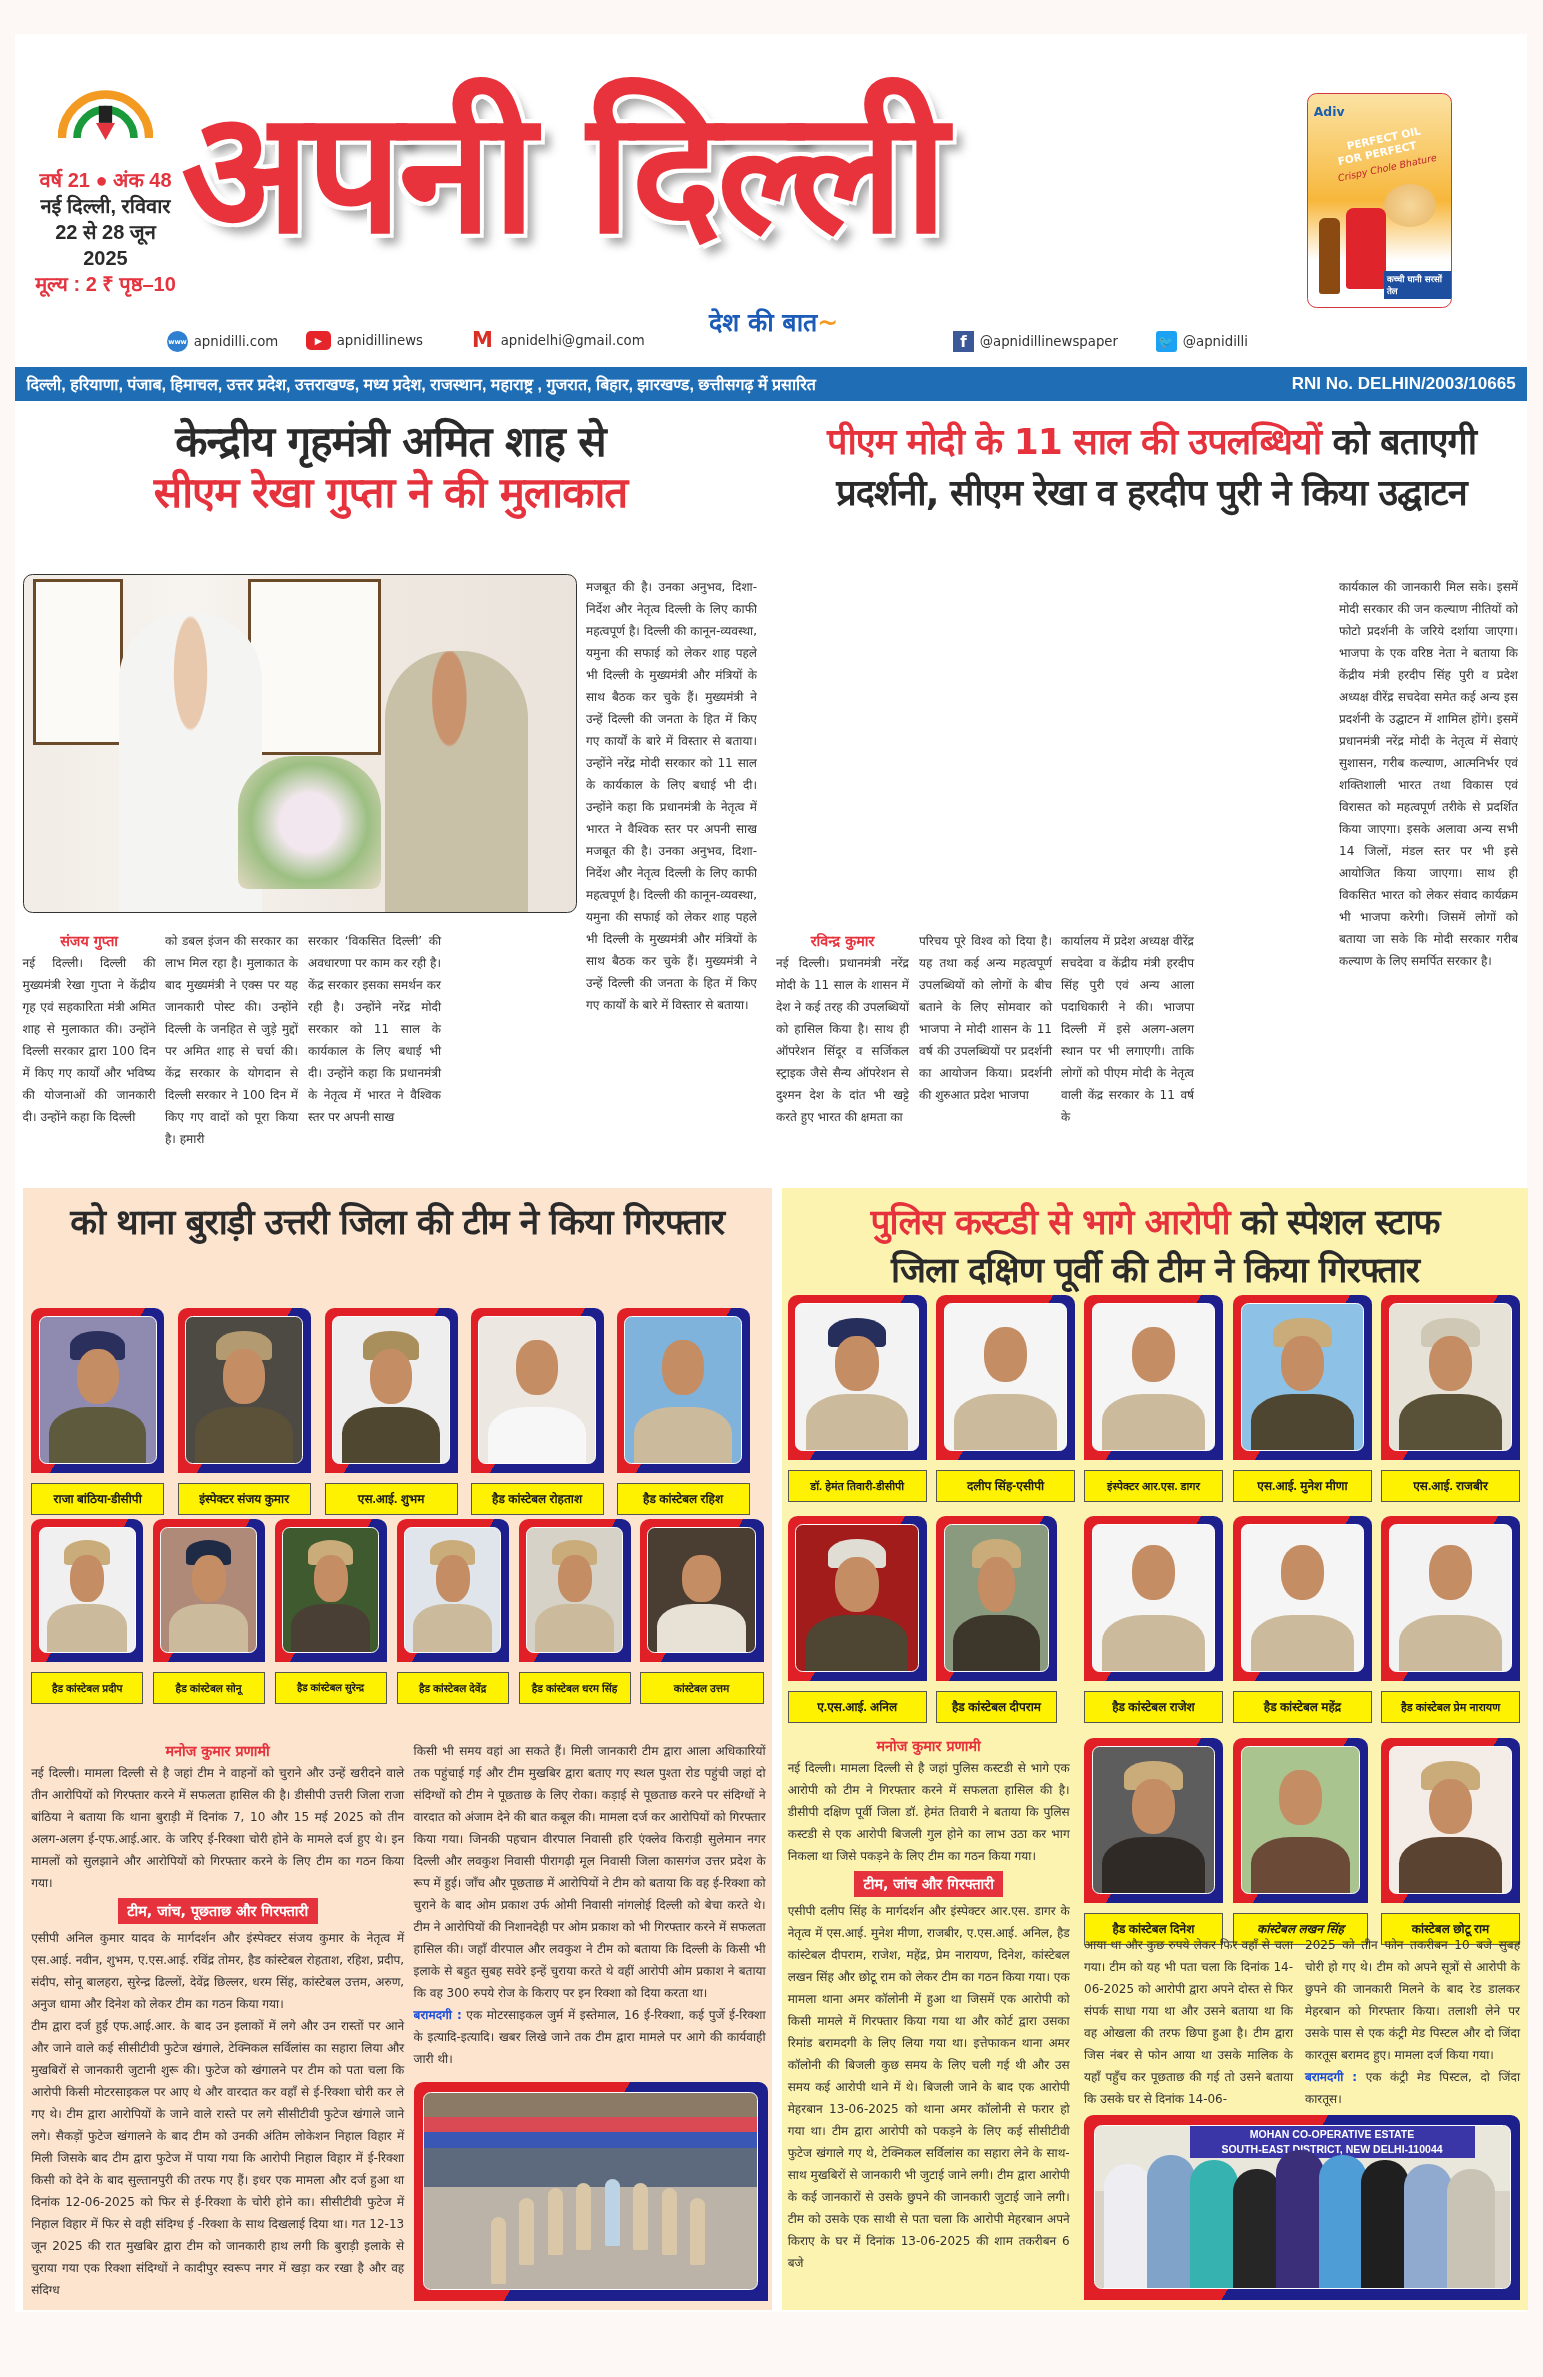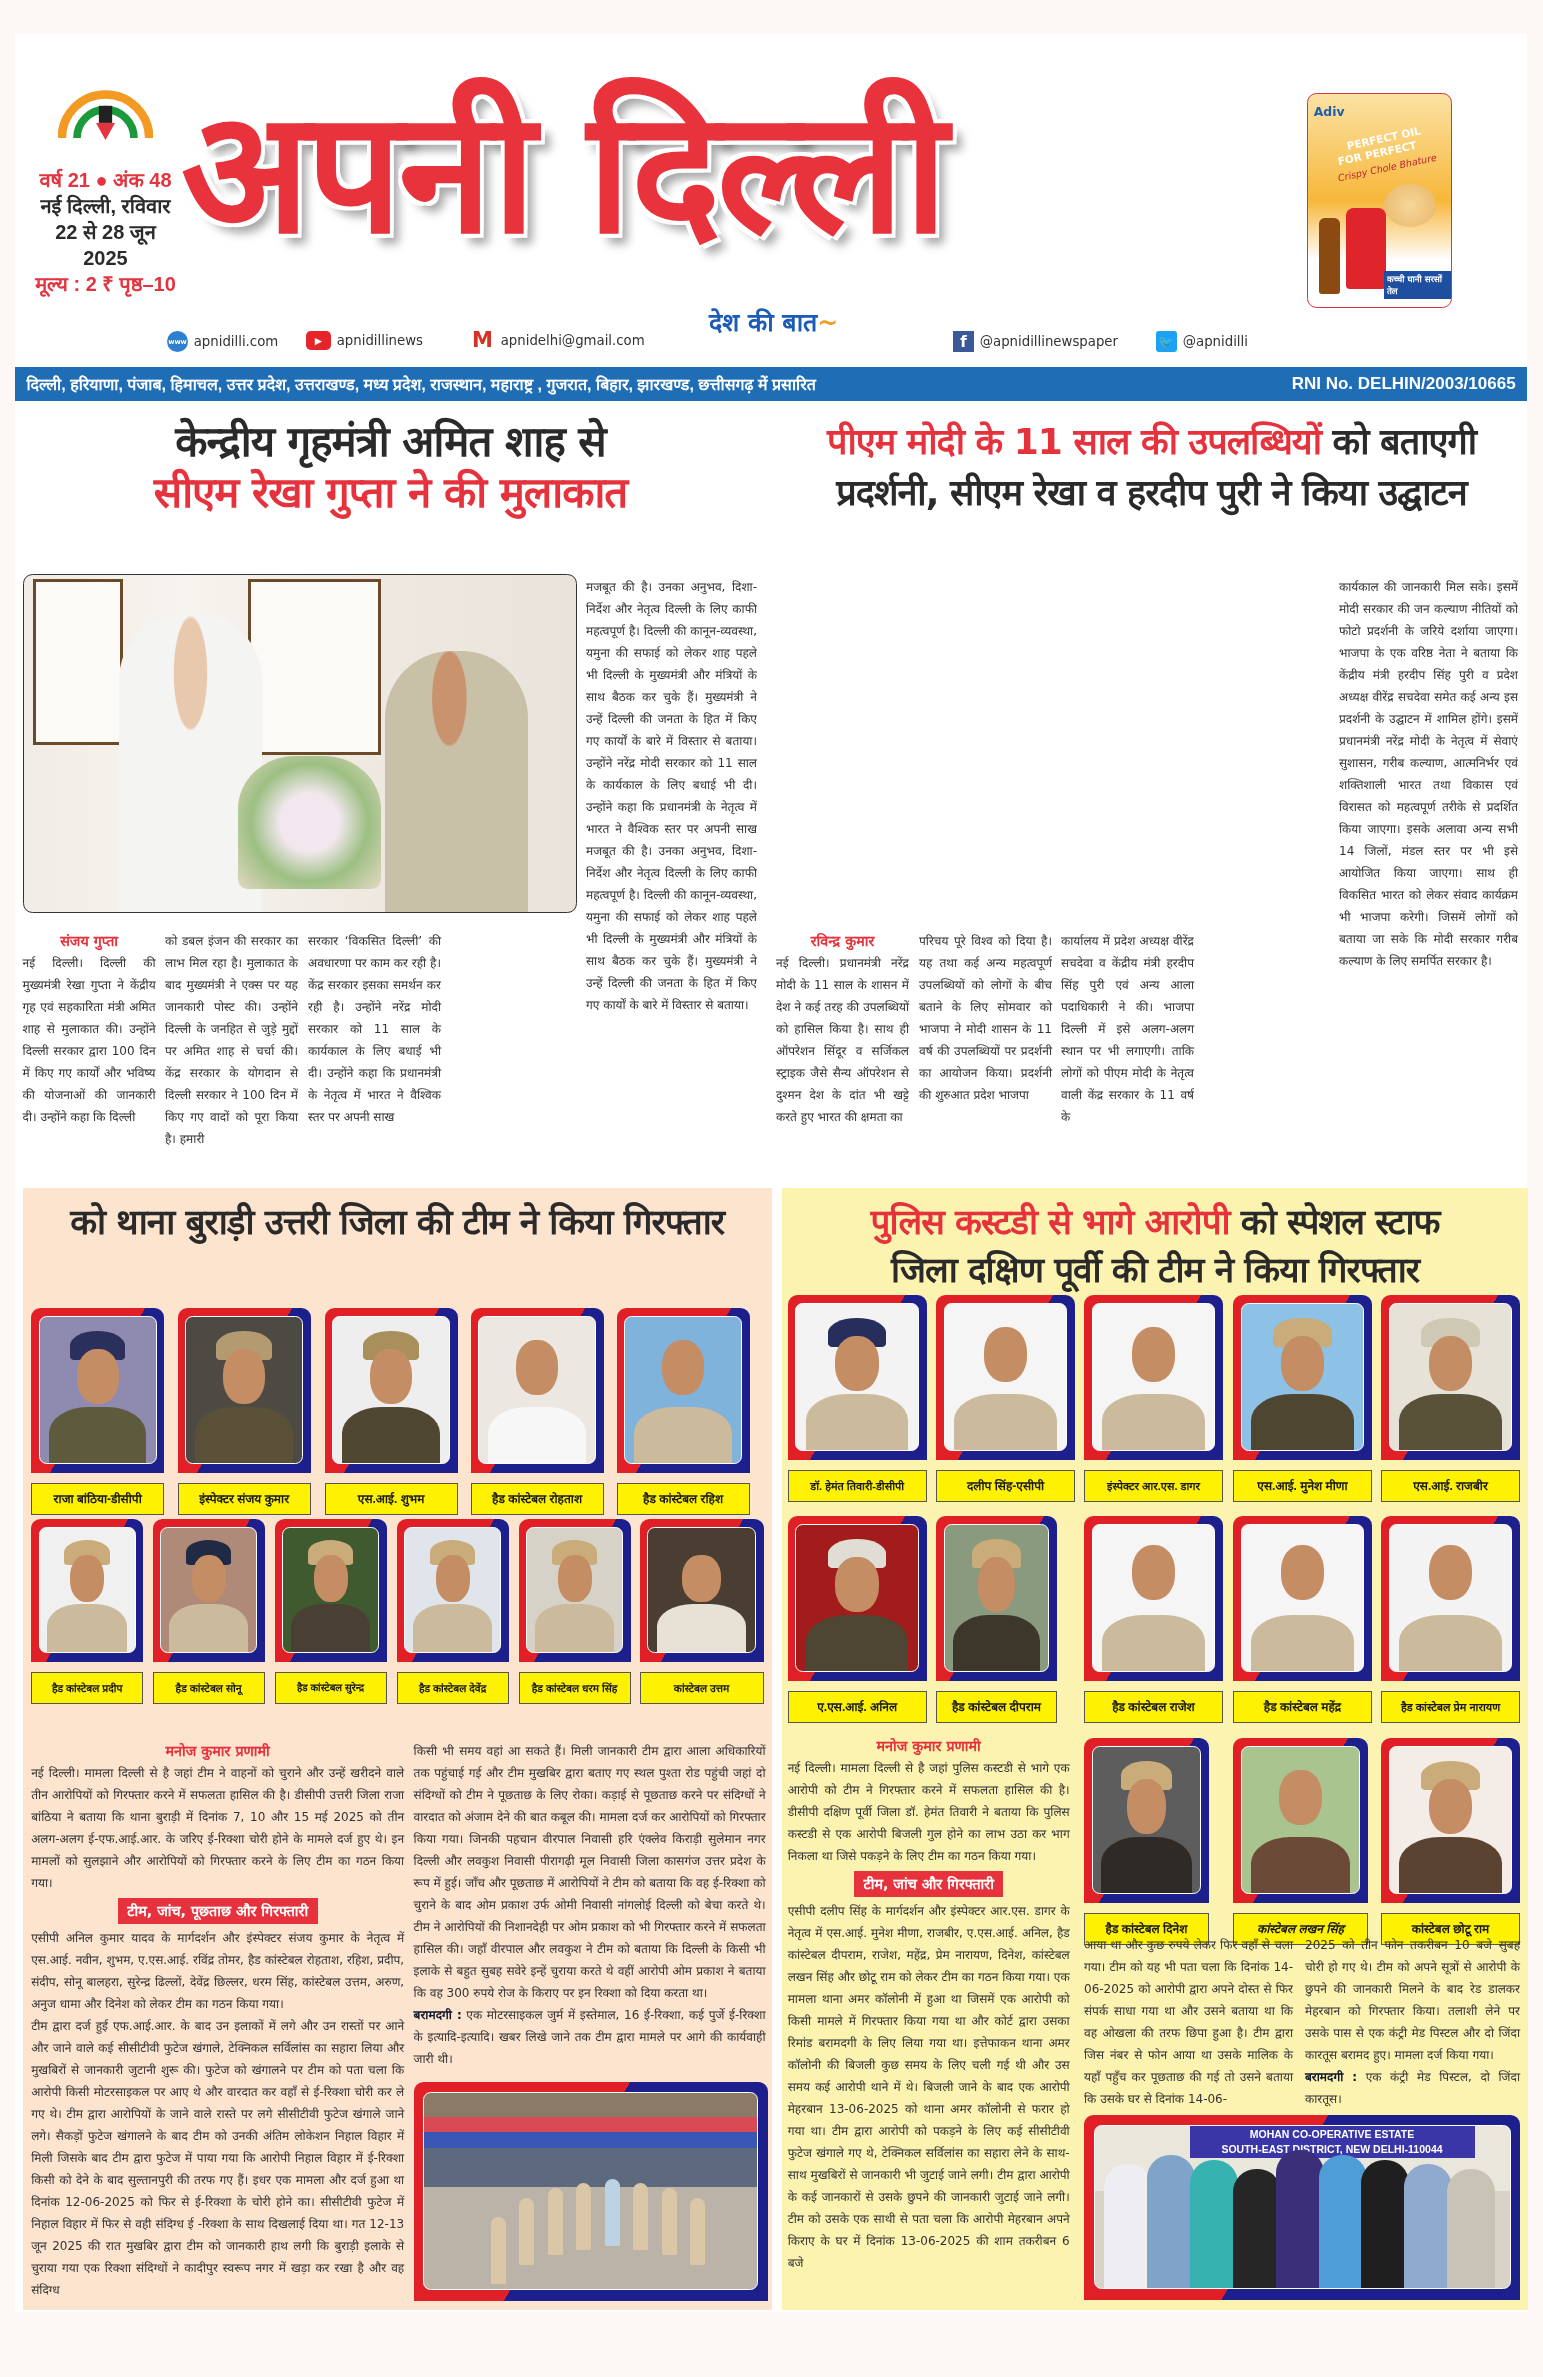--- a/index.html
+++ b/index.html
@@ -73,21 +73,21 @@
 
   .card { position: absolute; width: 133px; }
   .card .frame { width: 100%; height: 165px; border-radius: 9.5px 9.5px 0 0; background: linear-gradient(120deg, #e11f26 0 50%, #1c1f8c 50% 100%); padding: 7.6px 7.6px 9.5px 7.6px; }
   .card .pic { width: 100%; height: 100%; border-radius: 7.6px; border: 1.9px solid #fff; position: relative; overflow: hidden; }
   .card .pic .head { position: absolute; left: 32%; top: 22%; width: 36%; height: 38%; border-radius: 45%; background: #c58d64; }
   .card .pic .cap { position: absolute; left: 26%; top: 10%; width: 48%; height: 20%; border-radius: 50% 50% 10% 10%; background: #c9ac7a; }
   .card .pic .body { position: absolute; left: 8%; top: 62%; width: 84%; height: 45%; border-radius: 40% 40% 0 0; background: #cbbb9c; }
   .card .label { margin-top: 9.5px; width: 100%; height: 32px; background: #fff200; border: 1px solid #555; font-weight: bold; font-size: 12px; color: #1b1b1b; text-align: center; line-height: 30px; white-space: nowrap; overflow: hidden; font-family: "Liberation Sans", sans-serif; }
 
   .section-tag { display: inline-block; background: #e6323c; color: #fff; font-weight: bold; padding: 1.9px 9.5px; font-size: 14.3px; }
-  .recovery { color: #0f172a; font-weight: bold; }
+  .recovery { color: #1d4ed8; font-weight: bold; }
 
   .big-photo { position: absolute; border-radius: 9.5px 9.5px 0 0; background: linear-gradient(120deg, #e11f26 0 45%, #1c1f8c 45% 100%); padding: 9.5px 9.5px 11.4px 9.5px; }
   .big-photo .inner { width: 100%; height: 100%; border: 1.9px solid #fff; border-radius: 7.6px; position: relative; overflow: hidden; }
   .rickshaws { background: linear-gradient(180deg, #8a7a66 0 12%, #d94a55 12% 20%, #3b57b5 20% 28%, #5d6a7d 28% 48%, #bcb3a8 48% 100%); }
   .rickshaws .cop { position: absolute; width: 15px; height: 67px; background: #d9c7a8; border-radius: 7.6px 7.6px 1.9px 1.9px; }
   .team { background: linear-gradient(180deg, #e9e6dc 0 40%, #d8d2c7 40% 100%); }
   .team .board { position: absolute; left: 95px; top: 0; width: 285px; height: 32px; background: #3b36a8; color: #fff; text-align: center; font-weight: bold; font-size: 10.5px; line-height: 15px; padding-top: 1.9px; font-family: "Liberation Sans", sans-serif; }
   .team .person { position: absolute; bottom: 0; width: 48px; border-radius: 23px 23px 0 0; }
 </style>
 </head>
@@ -417,21 +417,21 @@
     <div class="card" style="left:599px; top:328px; width:139px;">
       <div class="frame">
           <div class="pic" style="background:#f3f3f3;">
             <div class="head" style="top:14%;"></div>
             <div class="body"></div>
           </div>
         </div>
       <div class="label" style="font-size:11px;">हैड कांस्टेबल प्रेम नारायण</div>
     </div>
 
-    <div class="card" style="left:302px; top:550px; width:125px;">
+    <div class="card" style="left:302px; top:550px; width:139px;">
       <div class="frame">
           <div class="pic" style="background:#5d5d5d;">
             <div class="cap"></div>
             <div class="head"></div>
             <div class="body" style="background:#2f2a26;"></div>
           </div>
         </div>
       <div class="label">हैड कांस्टेबल दिनेश</div>
     </div>
     <div class="card" style="left:451px; top:550px; width:135px;font-style:italic;">

